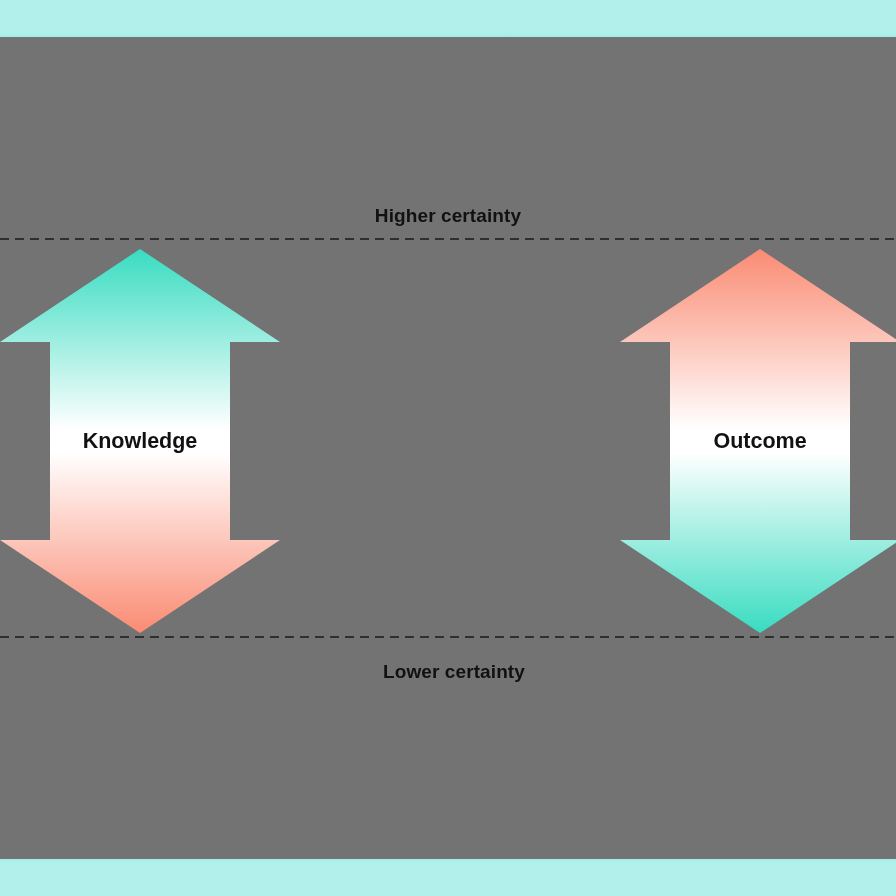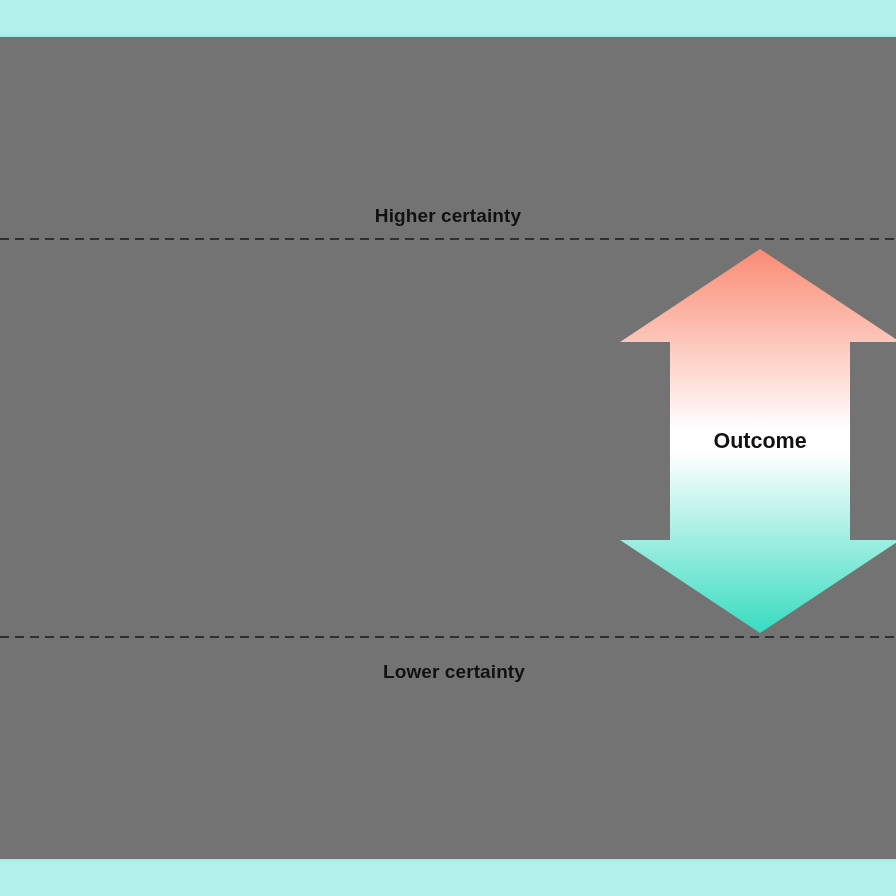--- a/index.html
+++ b/index.html
@@ -95,20 +95,26 @@
       </linearGradient>
       <linearGradient id="grad-salmon-teal" x1="0" y1="0" x2="0" y2="1">
         <stop offset="0" style="stop-color:var(--salmon, #fa8b73)"></stop>
         <stop offset="0.47" style="stop-color:#ffffff"></stop>
         <stop offset="0.53" style="stop-color:#ffffff"></stop>
         <stop offset="1" style="stop-color:var(--teal, #38dcc1)"></stop>
       </linearGradient>
     </defs>
   </svg>
 
+  <figure id="arrow-knowledge" class="double-arrow">
+    <svg width="280" height="384" viewBox="0 0 280 384">
+      <polygon points="140,0 280,93 230,93 230,291 280,291 140,384 0,291 50,291 50,93 0,93" fill="url(#grad-teal-salmon)"></polygon>
+    </svg>
+    <figcaption class="arrow-label">Knowledge</figcaption>
+  </figure>
 
 
   <figure id="arrow-outcome" class="double-arrow">
     <svg width="280" height="384" viewBox="0 0 280 384">
       <polygon points="140,0 280,93 230,93 230,291 280,291 140,384 0,291 50,291 50,93 0,93" fill="url(#grad-salmon-teal)"></polygon>
     </svg>
     <figcaption class="arrow-label">Outcome</figcaption>
   </figure>
 
   <div id="lower-dash" class="dashed-line"></div>

